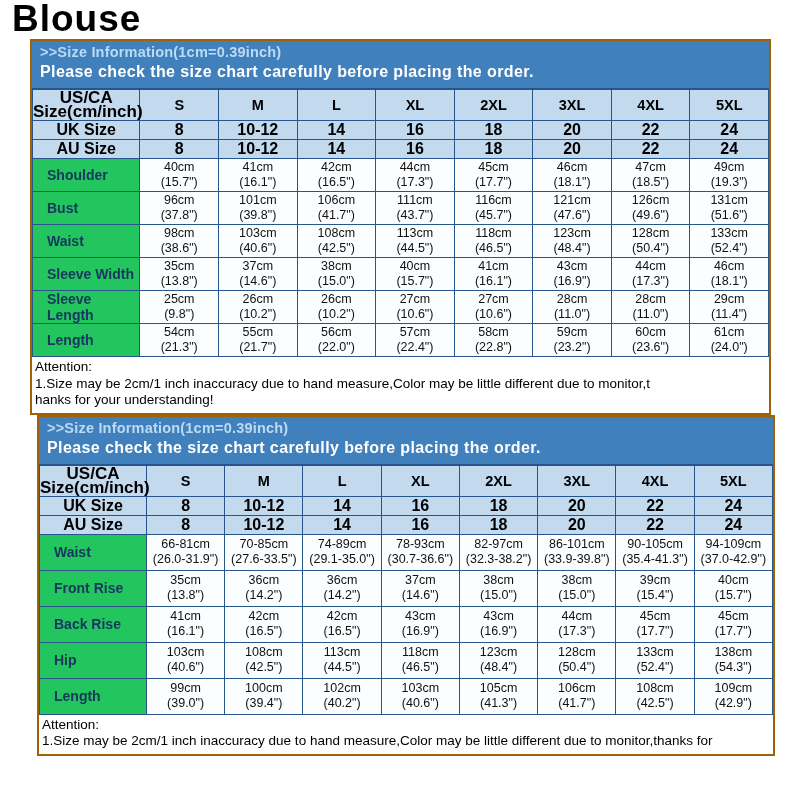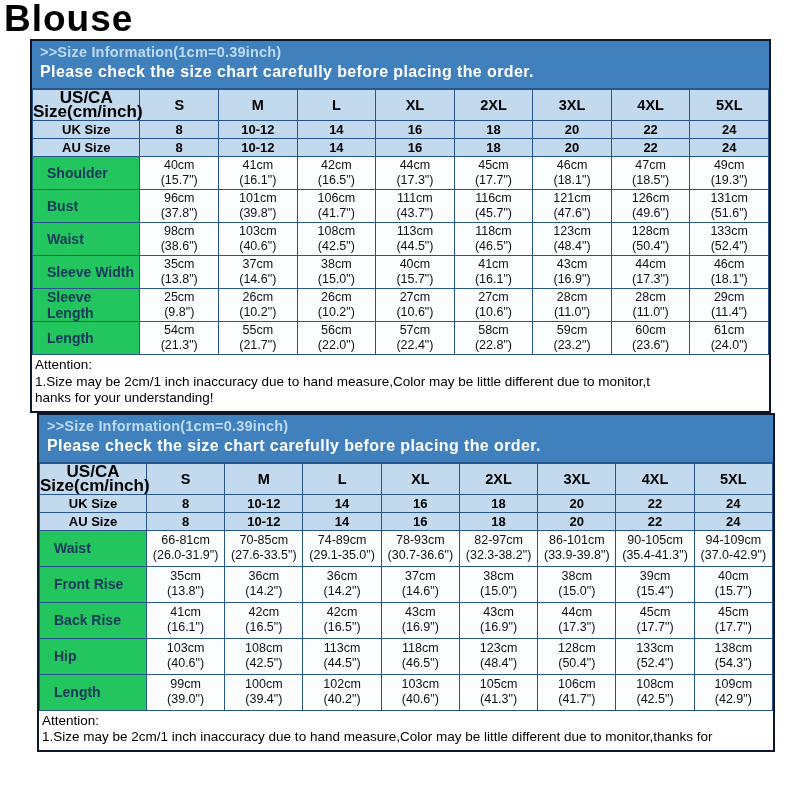--- a/index.html
+++ b/index.html
@@ -1,31 +1,31 @@
 <!DOCTYPE html>
 <html><head>
 <meta charset="utf-8">
 <style>
   html,body{margin:0;padding:0;background:#ffffff;}
   body{width:800px;font-family:"Liberation Sans",sans-serif;-webkit-font-smoothing:antialiased;}
   .page{width:800px;}
-  .title{font-size:37px;font-weight:bold;color:#000;line-height:1.0;margin:0 0 2px 4px;letter-spacing:1px;}
+  .title{font-size:37px;font-weight:bold;color:#000;line-height:1.0;margin:0 0 2px 12px;letter-spacing:1px;}
   .section-pants .title{margin-top:3px;}
-  .chart{margin-left:30px;width:741px;border:2px solid #0f172a;box-sizing:border-box;background:#fff;}
+  .chart{margin-left:30px;width:741px;border:2px solid #a16207;box-sizing:border-box;background:#fff;}
   .section-pants .chart{margin-left:37px;width:738px;}
   .bar{background:#4080bd;border-bottom:1px solid #27568c;}
   .bar-info{color:#bcdaf3;font-weight:bold;font-size:14.5px;padding:3px 6px 1px 8px;letter-spacing:.2px;}
   .bar-notice{color:#ffffff;font-weight:bold;font-size:16px;padding:2px 6px 7px 8px;letter-spacing:.4px;}
   table.size-table{border-collapse:collapse;width:100%;table-layout:fixed;}
   .col-label{width:14.6%;}
   th,td{border:1px solid #27568c;padding:0;}
   .r-head th{background:#c3d9ee;color:#000;height:30px;vertical-align:middle;}
   .corner div{line-height:14px;font-size:17px;font-weight:bold;text-align:center;}
   th.size{font-size:14.5px;font-weight:bold;text-align:center;}
-  .r-sys th,.r-sys td{background:#c3d9ee;height:17px;font-size:13px;font-weight:bold;text-align:center;color:#000;}
+  .r-sys th,.r-sys td{background:#c3d9ee;height:17px;font-size:16px;font-weight:bold;text-align:center;color:#000;}
   .meas-label{background:#22c55e;color:#17375d;text-align:left;padding-left:14px;font-size:14px;font-weight:bold;}
   .meas-val{background:#fbfdff;text-align:center;color:#111;height:32px;vertical-align:middle;}
   .meas-val div{font-size:12.5px;line-height:15px;}
   .section-pants .meas-val{height:35px;}
   .attention{background:#fff;padding:2px 4px 4px 3px;}
   .attention div{font-size:13.5px;line-height:16.5px;color:#000;}
 </style>
 </head>
 <body>
 

